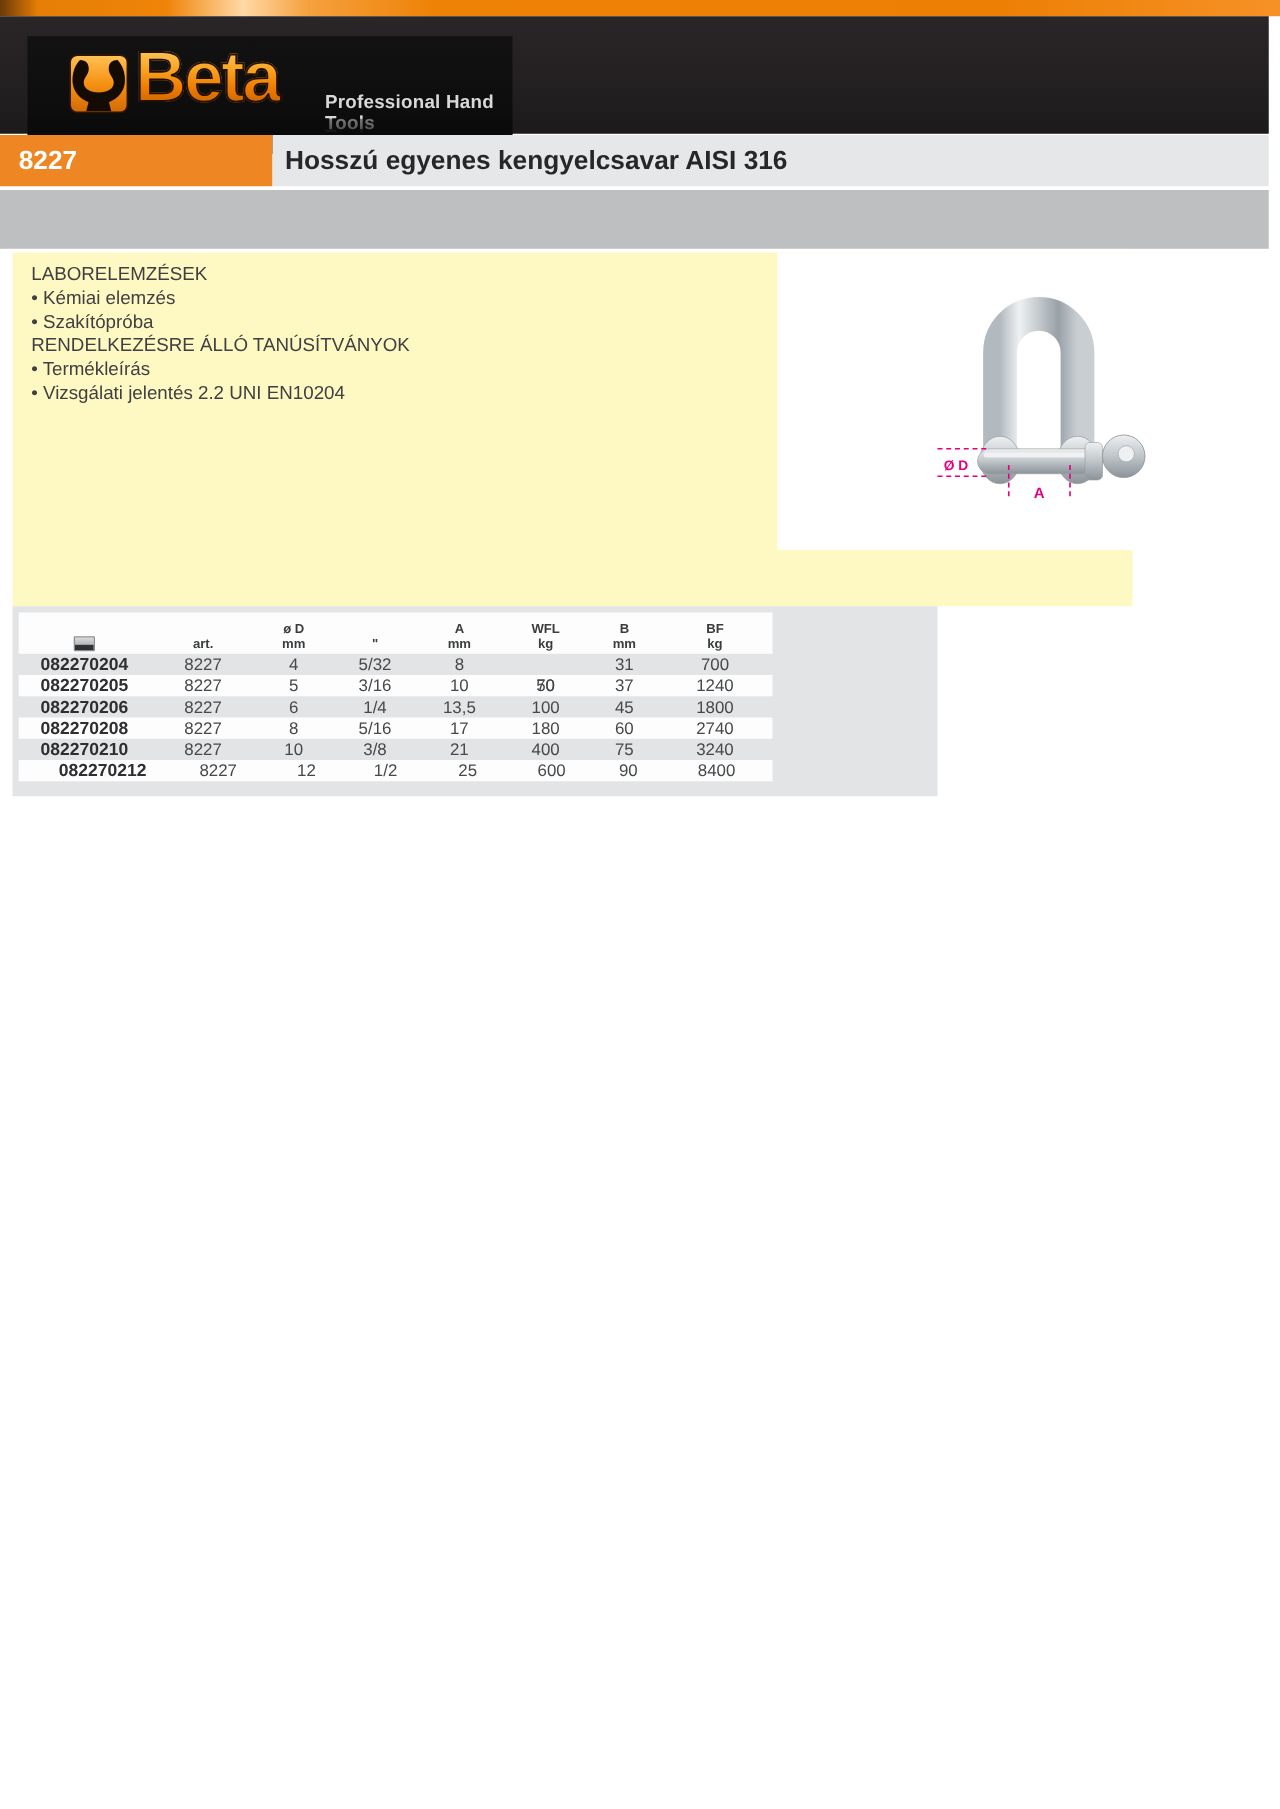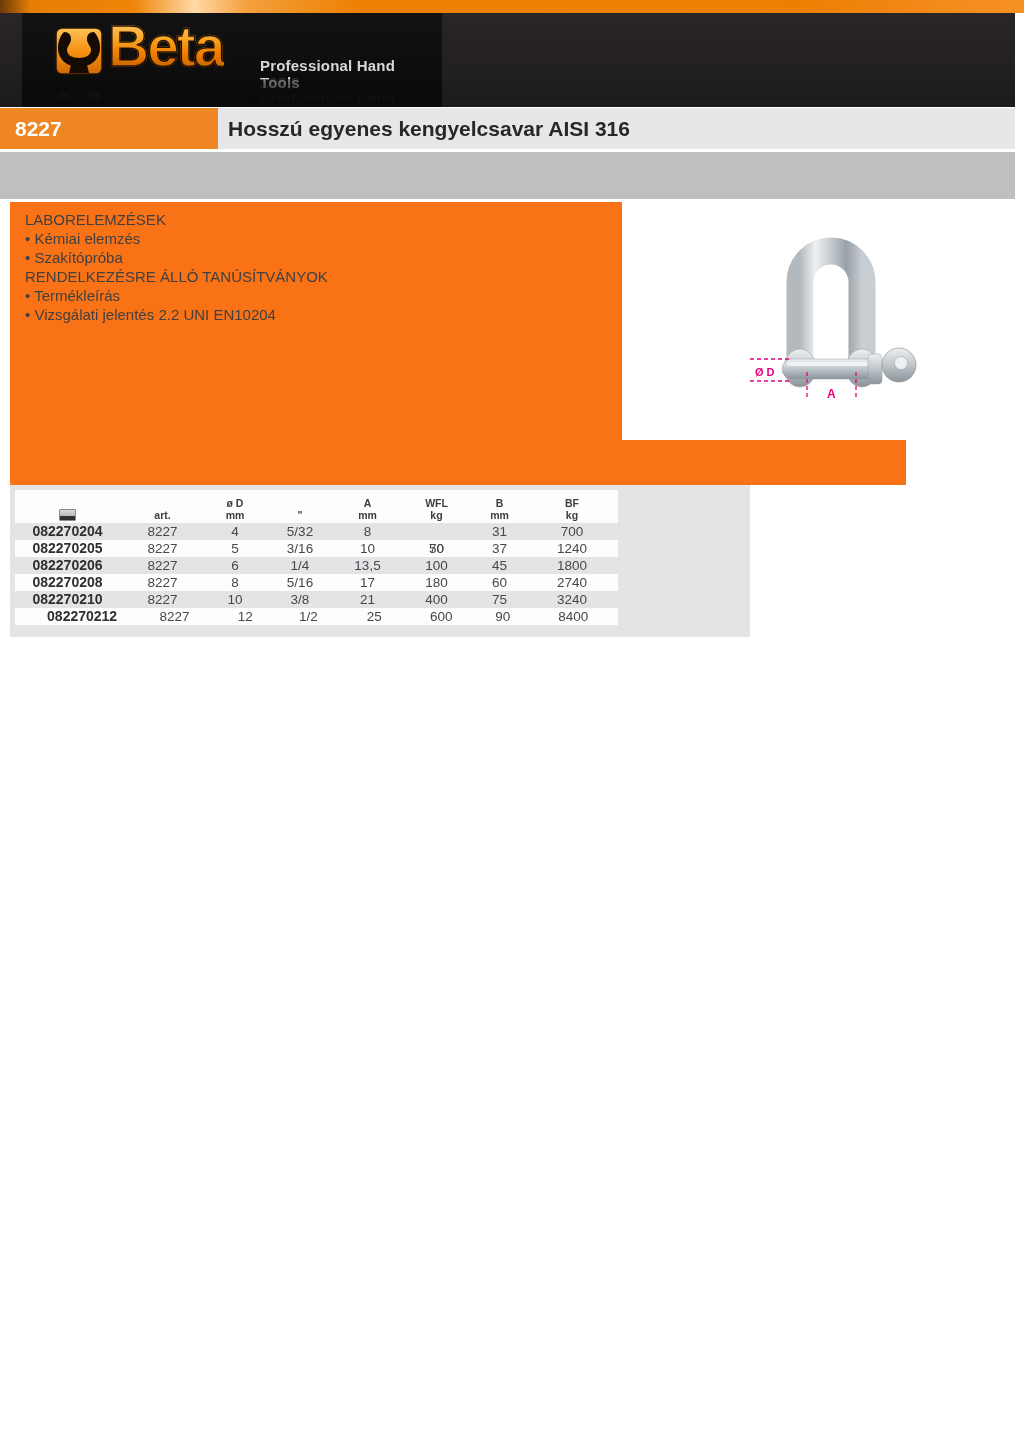--- a/index.html
+++ b/index.html
@@ -6,22 +6,22 @@
   .page{position:relative;width:1024px;height:1447px;background:#ffffff;overflow:hidden;
         font-family:"Liberation Sans", sans-serif;}
 
   
   .top-strip{position:absolute;left:0;top:0;width:1024px;height:13px;
     background:linear-gradient(90deg,#6b3a07 0%,#e67e06 3%,#ef8408 13%,#ffd9a6 19%,#f5a13f 24%,#ee8206 34%,#ed7f04 78%,#f69126 100%);}
 
   
   .brand-band{position:absolute;left:0;top:13px;width:1015px;height:94px;
     background:linear-gradient(180deg,#2a2526 0%,#232021 60%,#1d1a1b 100%);}
-  .logo-box{position:absolute;left:22px;top:0;width:388px;height:94px;
-    background:linear-gradient(180deg,#121212 0%,#0a0a0a 100%);overflow:hidden;padding-left:32px;}
+  .logo-box{position:absolute;left:22px;top:16px;width:388px;height:94px;
+    background:linear-gradient(180deg,#121212 0%,#0a0a0a 100%);overflow:hidden;}
   .logo-content,.logo-reflect{position:absolute;left:0;width:388px;height:62px;}
   .logo-content{top:8px;}
   .logo-reflect{top:70px;transform:scaleY(-1);opacity:.2;filter:blur(.4px);}
   .logo-fade{position:absolute;left:0;top:66px;width:388px;height:28px;
     background:linear-gradient(180deg,rgba(10,10,10,.45) 0%,#0a0a0a 90%);}
   .wrench-sq{position:absolute;left:33px;top:6px;width:48px;height:48px;}
   .beta-word{position:absolute;left:86px;top:-8px;font-size:57px;font-weight:800;letter-spacing:-2px;
     background:linear-gradient(180deg,#ffd98a 0%,#f9a825 38%,#ef7d00 62%,#a85206 100%);
     -webkit-background-clip:text;background-clip:text;color:transparent;
     -webkit-text-stroke:1.5px #241000;}
@@ -31,21 +31,21 @@
   
   .code-box{position:absolute;left:0;top:108px;width:218px;height:41px;background:#ee8623;
     color:#ffffff;font-size:21px;font-weight:bold;line-height:41px;padding-left:15px;box-sizing:border-box;}
   .title-bar{position:absolute;left:218px;top:108px;width:797px;height:41px;background:#e6e7e8;
     color:#272729;font-size:21px;font-weight:bold;line-height:41px;padding-left:10px;box-sizing:border-box;
     white-space:nowrap;}
 
   .band-gray{position:absolute;left:0;top:152px;width:1015px;height:47px;background:#bdbfc1;}
 
   
-  .main-panel{position:absolute;left:10px;top:202px;width:896px;height:283px;background:#f97316;}
+  .main-panel{position:absolute;left:10px;top:202px;width:896px;height:283px;background:#fef9c3;}
   .desc{position:absolute;left:15px;top:8px;}
   .desc-line{font-size:15px;line-height:19px;color:#404042;white-space:pre;}
 
   .img-box{position:absolute;left:612px;top:0;width:388px;height:238px;background:#ffffff;}
 
   
   .table-zone{position:absolute;left:10px;top:485px;width:740px;height:152px;background:#e3e4e6;}
   .data-table{position:absolute;left:5px;top:5px;width:603px;}
   .thead{display:flex;background:#fdfdfd;height:33px;align-items:flex-end;padding-bottom:2px;box-sizing:border-box;}
   .hcell{text-align:center;}

